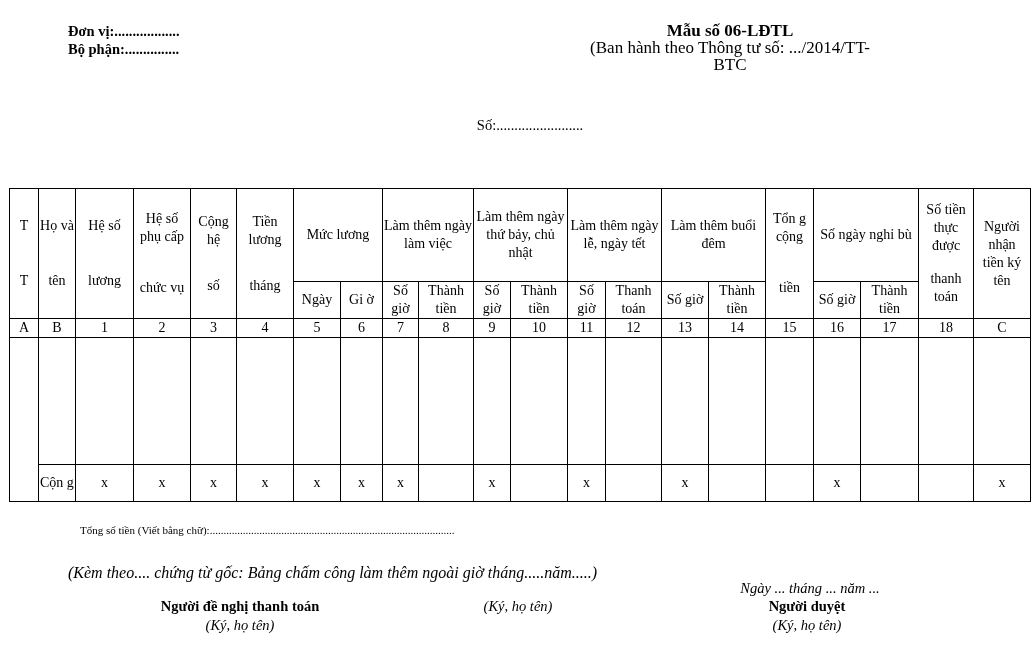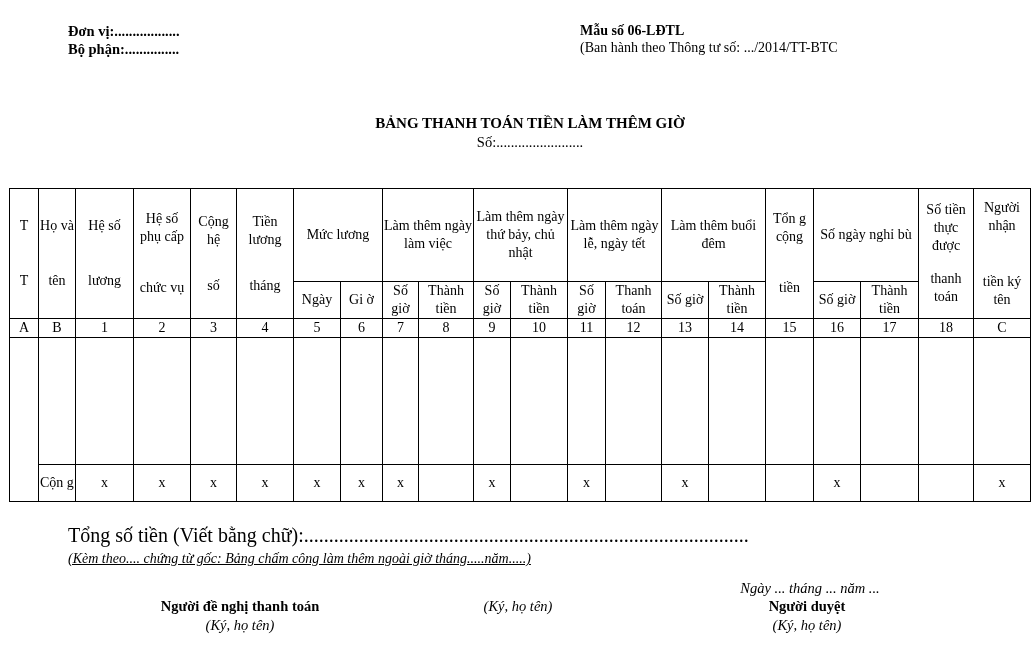--- a/index.html
+++ b/index.html
@@ -1,53 +1,52 @@
 <!DOCTYPE html>
 <html><head>
 <meta charset="utf-8">
 <style>
   html, body { margin:0; padding:0; background:#fff; }
   body { width:1034px; height:665px; position:relative; font-family:"Liberation Serif", serif; color:#000; overflow:hidden; }
   .abs { position:absolute; }
   .bold { font-weight:bold; }
   .ital { font-style:italic; }
   .hdr-left { left:68px; top:22px; font-size:14.5px; font-weight:bold; line-height:18px; }
-  .hdr-right { left:580px; width:300px; top:22px; font-size:14px; line-height:17px; text-align:left; }
+  .hdr-right { left:580px; width:300px; top:22px; font-size:17px; line-height:17px; text-align:center; }
   .title-block { left:300px; width:460px; top:115px; text-align:center; }
   .title { font-size:15px; font-weight:bold; line-height:17px; }
   .month { font-size:14.5px; font-weight:bold; line-height:17px; }
   .so { font-size:14.5px; margin-top:2px; line-height:17px; }
   table.grid { position:absolute; left:9px; top:188px; border-collapse:collapse; table-layout:fixed; font-size:14px; }
   table.grid td { border:1.5px solid #000; padding:0 1px; text-align:center; vertical-align:middle; line-height:18px; overflow:hidden; }
   .r1 td { height:92px; }
   .r2 td { height:36px; }
   .r3 td { height:17px; line-height:16px; }
   .r4 td { height:126px; }
   .r5 td { height:36px; vertical-align:top; }
   .r5 td.cong { text-align:left;border-radius:9px; }
   .stack { display:flex; flex-direction:column; justify-content:space-between; height:100%; }
-  .total-line { left:68px; top:524px; font-size:20px; }
-  .attach-line { left:68px; top:551px; font-size:14px; font-style:italic;text-decoration:underline; }
+  .total-line { left:80px; top:524px; font-size:11px; }
+  .attach-line { left:68px; top:564px; font-size:16px; font-style:italic; }
   .sig { text-align:center; font-size:14.5px; line-height:19px; }
 </style>
 </head>
 <body>
 
 <div class="abs hdr-left">
   <div>Đơn vị:..................</div>
   <div>Bộ phận:...............</div>
 </div>
 
 <div class="abs hdr-right">
   <div class="bold">Mẫu số 06-LĐTL</div>
   <div>(Ban hành theo Thông tư số: .../2014/TT-BTC</div>
 </div>
 
 <div class="abs title-block">
-  <div class="title">BẢNG THANH TOÁN TIỀN LÀM THÊM GIỜ</div>
   <div class="so">Số:........................</div>
 </div>
 
 <table class="grid">
   <colgroup>
     <col style="width:29px">
       <col style="width:37px">
       <col style="width:58px">
       <col style="width:57px">
       <col style="width:46px">
@@ -118,21 +117,21 @@
           </div>
         </td>
     <td colspan="2">Số ngày nghỉ bù</td>
     <td rowspan="2">
           <div class="stack" style="height:120px;justify-content:space-around">
             <span>Số tiền thực được</span>
             <span>thanh toán</span>
           </div>
         </td>
     <td rowspan="2">
-          <div class="stack" style="height:110px;justify-content:space-between">
+          <div class="stack" style="height:110px;justify-content:center">
             <span>Người nhận</span>
             <span>tiền ký tên</span>
           </div>
         </td>
   </tr>
   <tr class="r2">
     <td>Ngày</td>
     <td>Gi ờ</td>
     <td>Số giờ</td>
     <td>Thành tiền</td>

